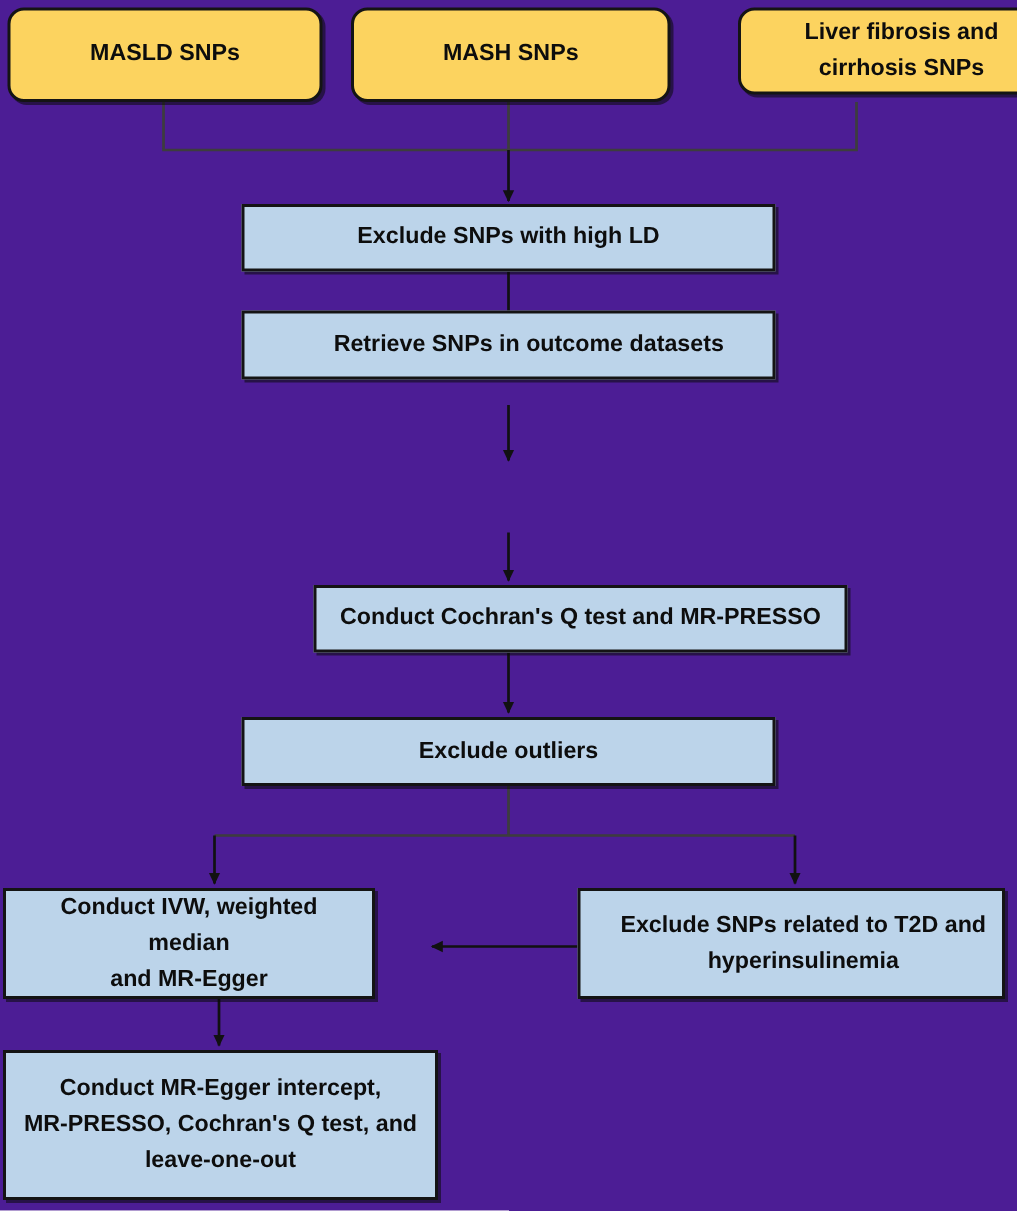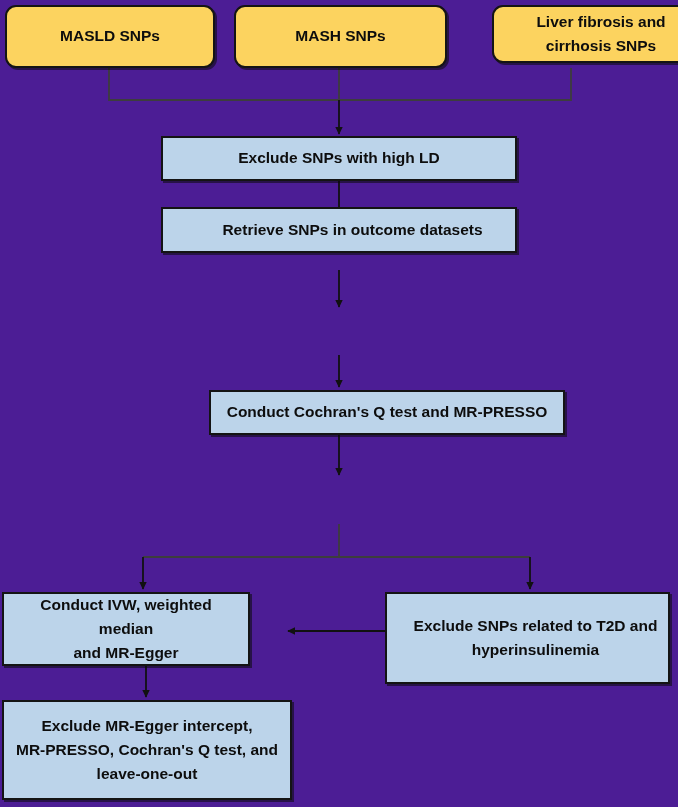--- a/index.html
+++ b/index.html
@@ -113,30 +113,33 @@
 
   <div class="node node-step" style="left:161px; top:207px; width:356px; height:46px;padding-left:27px;">
     <span class="node-label">Retrieve SNPs in outcome datasets</span>
   </div>
 
 
   <div class="node node-step" style="left:161px; top:390px; width:356px; height:45px;margin-left:48px;">
     <span class="node-label">Conduct Cochran's Q test and MR-PRESSO</span>
   </div>
 
+  <div class="node node-step" style="left:161px; top:478px; width:356px; height:46px;">
+    <span class="node-label">Exclude outliers</span>
+  </div>
 
   <div class="node node-step" style="left:2px; top:592px; width:248px; height:74px;">
     <span class="node-label">Conduct IVW, weighted median
 and MR-Egger</span>
   </div>
 
-  <div class="node node-step" style="left:385px; top:592px; width:285px; height:92px;padding-left:16px;">
+  <div class="node node-step" style="left:385px; top:592px; width:285px; height:74px;padding-left:16px;">
     <span class="node-label">Exclude SNPs related to T2D and
 hyperinsulinemia</span>
   </div>
 
   <div class="node node-step" style="left:2px; top:700px; width:290px; height:100px;">
-    <span class="node-label">Exclude MR-Egger intercept,
+    <span class="node-label">Conduct MR-Egger intercept,
 MR-PRESSO, Cochran's Q test, and
 leave-one-out</span>
   </div>
 
 </div>
 
 </body></html>

